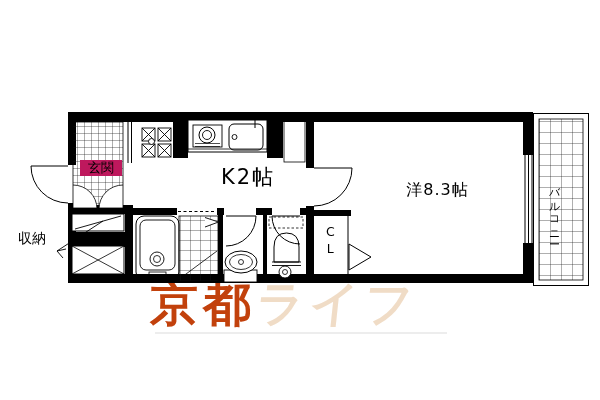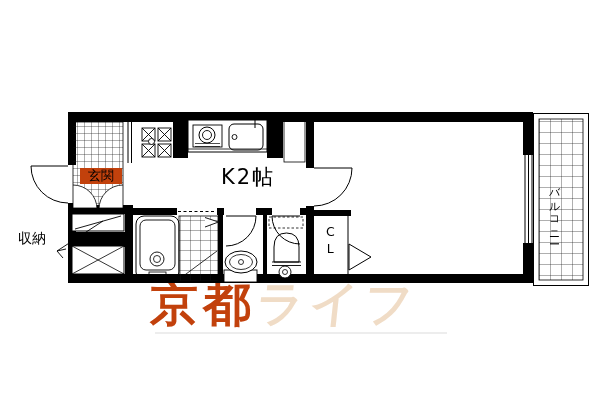--- a/index.html
+++ b/index.html
@@ -2,21 +2,21 @@
 <html><head>
 <meta charset="utf-8">
 <style>
   html,body{margin:0;padding:0;background:#ffffff;}
   .stage{
     position:relative;width:600px;height:400px;background:#ffffff;overflow:hidden;
     font-family:"DejaVu Sans","Liberation Sans",sans-serif;color:#000;
   }
   .stage svg{position:absolute;left:0;top:0;}
   .label{position:absolute;color:#000;text-align:center;line-height:1.05;}
-  .label-genkan{left:80px;top:168px;width:40px;font-size:13px;background:#c2410c;border:1px solid transparent;}
+  .label-genkan{left:80px;top:160px;width:40px;font-size:13px;background:#be185d;border:1px solid transparent;}
   .label-shuno{left:8px;top:231px;width:48px;font-size:14px;text-align:center;}
   .label-kitchen{left:208px;top:166px;width:80px;font-size:21px;letter-spacing:2px;}
   .label-west{left:385px;top:182px;width:105px;font-size:16px;letter-spacing:1px;}
   .label-cl{left:323px;top:221px;height:40px;font-size:12.5px;writing-mode:vertical-rl;text-orientation:upright;letter-spacing:2px;line-height:1.1;}
   .label-balcony{left:548px;top:155px;height:110px;font-size:11px;writing-mode:vertical-rl;text-orientation:upright;letter-spacing:2px;}
   .watermark{
     position:absolute;left:150px;top:279px;font-size:48px;font-weight:bold;
     letter-spacing:5px;white-space:nowrap;line-height:1;z-index:0;
   }
   .wm-1{color:#c2410c;}
@@ -183,16 +183,17 @@
 
     <g>
       <rect x="533.5" y="113.5" width="55" height="172" fill="none" stroke="#000" stroke-width="1"></rect>
       <rect x="539" y="119" width="44" height="161" fill="url(#p11)" stroke="#000" stroke-width="0.8"></rect>
     </g>
   </svg>
 
   <div class="label label-genkan">玄関</div>
   <div class="label label-shuno">収納</div>
   <div class="label label-kitchen">K2帖</div>
+  <div class="label label-west">洋8.3帖</div>
   <div class="label label-cl">CL</div>
   <div class="label label-balcony">バルコニー</div>
 
 </div>
 
 </body></html>

